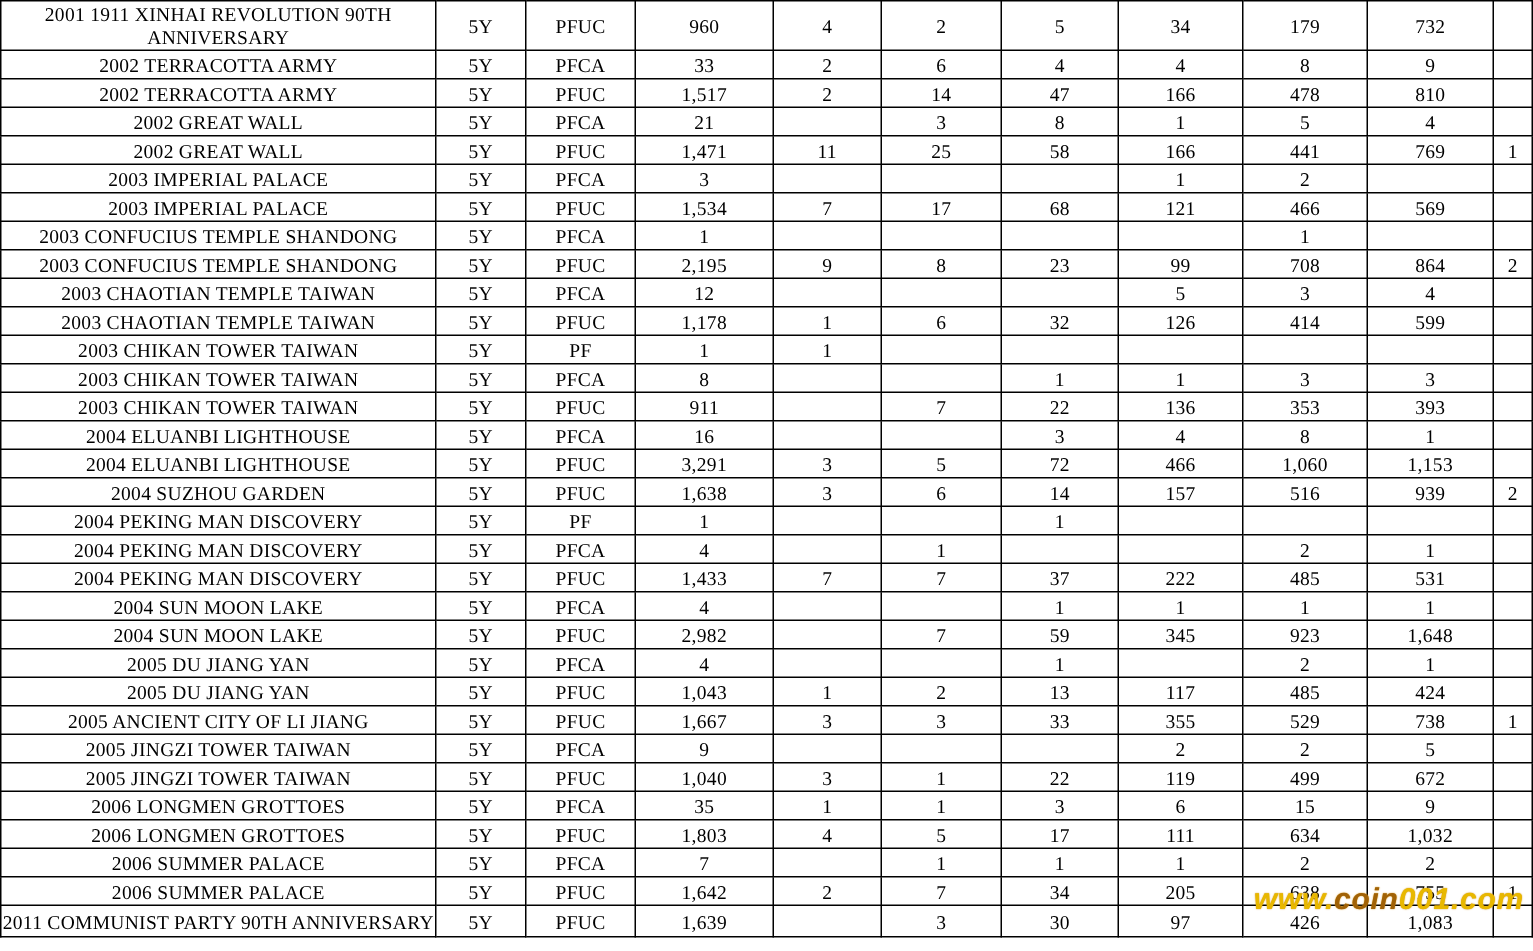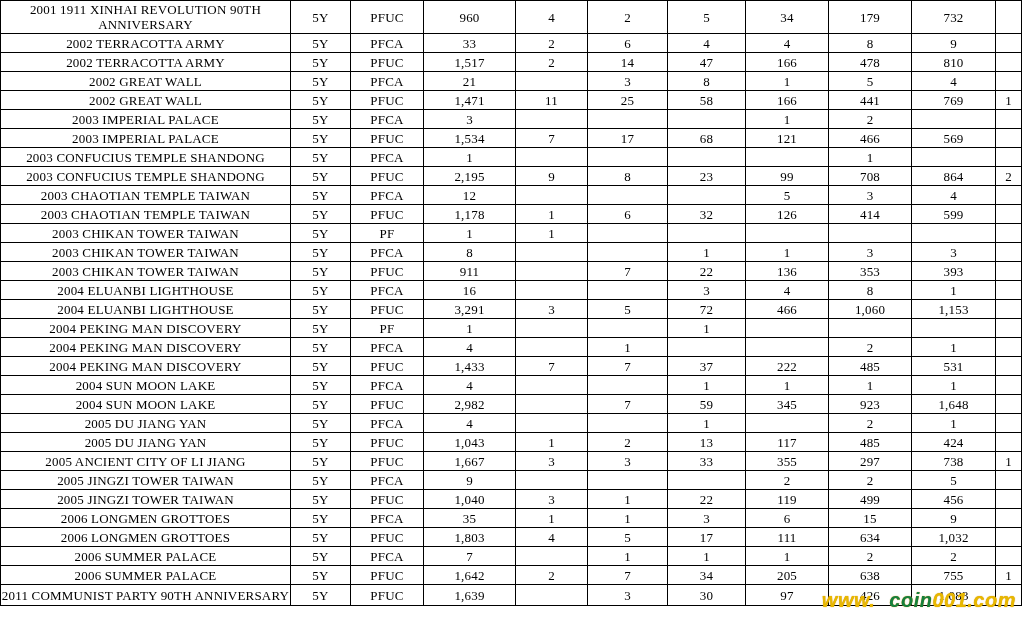--- a/index.html
+++ b/index.html
@@ -60,21 +60,21 @@
     font-family: "Liberation Sans", sans-serif;
     font-size: 20px;
     font-weight: bold;
     font-style: italic;
     color: #e8b800;
     text-shadow: 0 0 1px #d08a00;
     letter-spacing: 0.5px;
     pointer-events: none;
     user-select: none;
   }
-  .watermark .w-red { color: #15803d; margin-left: 14px; }
+  .watermark .w-red { color: #a16207; }
 </style>
 </head>
 <body>
 
 <div id="sheet">
   <table class="grid">
     <colgroup>
       <col style="width:290px">
       <col style="width:60px">
       <col style="width:73px">
@@ -290,20 +290,33 @@
           <td>3,291</td>
           <td>3</td>
           <td>5</td>
           <td class="dash-left">72</td>
           <td>466</td>
           <td>1,060</td>
           <td>1,153</td>
           <td class="no-right"></td>
         </tr>
         <tr>
+          <td class="c-name">2004 SUZHOU GARDEN</td>
+          <td>5Y</td>
+          <td>PFUC</td>
+          <td>1,638</td>
+          <td>3</td>
+          <td>6</td>
+          <td class="dash-left">14</td>
+          <td>157</td>
+          <td>516</td>
+          <td>939</td>
+          <td class="no-right">2</td>
+        </tr>
+        <tr>
           <td class="c-name">2004 PEKING MAN DISCOVERY</td>
           <td>5Y</td>
           <td>PF</td>
           <td>1</td>
           <td></td>
           <td></td>
           <td class="dash-left">1</td>
           <td></td>
           <td></td>
           <td></td>
@@ -389,21 +402,21 @@
         </tr>
         <tr>
           <td class="c-name">2005 ANCIENT CITY OF LI JIANG</td>
           <td>5Y</td>
           <td>PFUC</td>
           <td>1,667</td>
           <td>3</td>
           <td>3</td>
           <td class="dash-left">33</td>
           <td>355</td>
-          <td>297</td>
+          <td>529</td>
           <td>738</td>
           <td class="no-right">1</td>
         </tr>
         <tr>
           <td class="c-name">2005 JINGZI TOWER TAIWAN</td>
           <td>5Y</td>
           <td>PFCA</td>
           <td>9</td>
           <td></td>
           <td></td>
@@ -416,21 +429,21 @@
         <tr>
           <td class="c-name">2005 JINGZI TOWER TAIWAN</td>
           <td>5Y</td>
           <td>PFUC</td>
           <td>1,040</td>
           <td>3</td>
           <td>1</td>
           <td class="dash-left">22</td>
           <td>119</td>
           <td>499</td>
-          <td>456</td>
+          <td>672</td>
           <td class="no-right"></td>
         </tr>
         <tr>
           <td class="c-name">2006 LONGMEN GROTTOES</td>
           <td>5Y</td>
           <td>PFCA</td>
           <td>35</td>
           <td>1</td>
           <td>1</td>
           <td class="dash-left">3</td>

